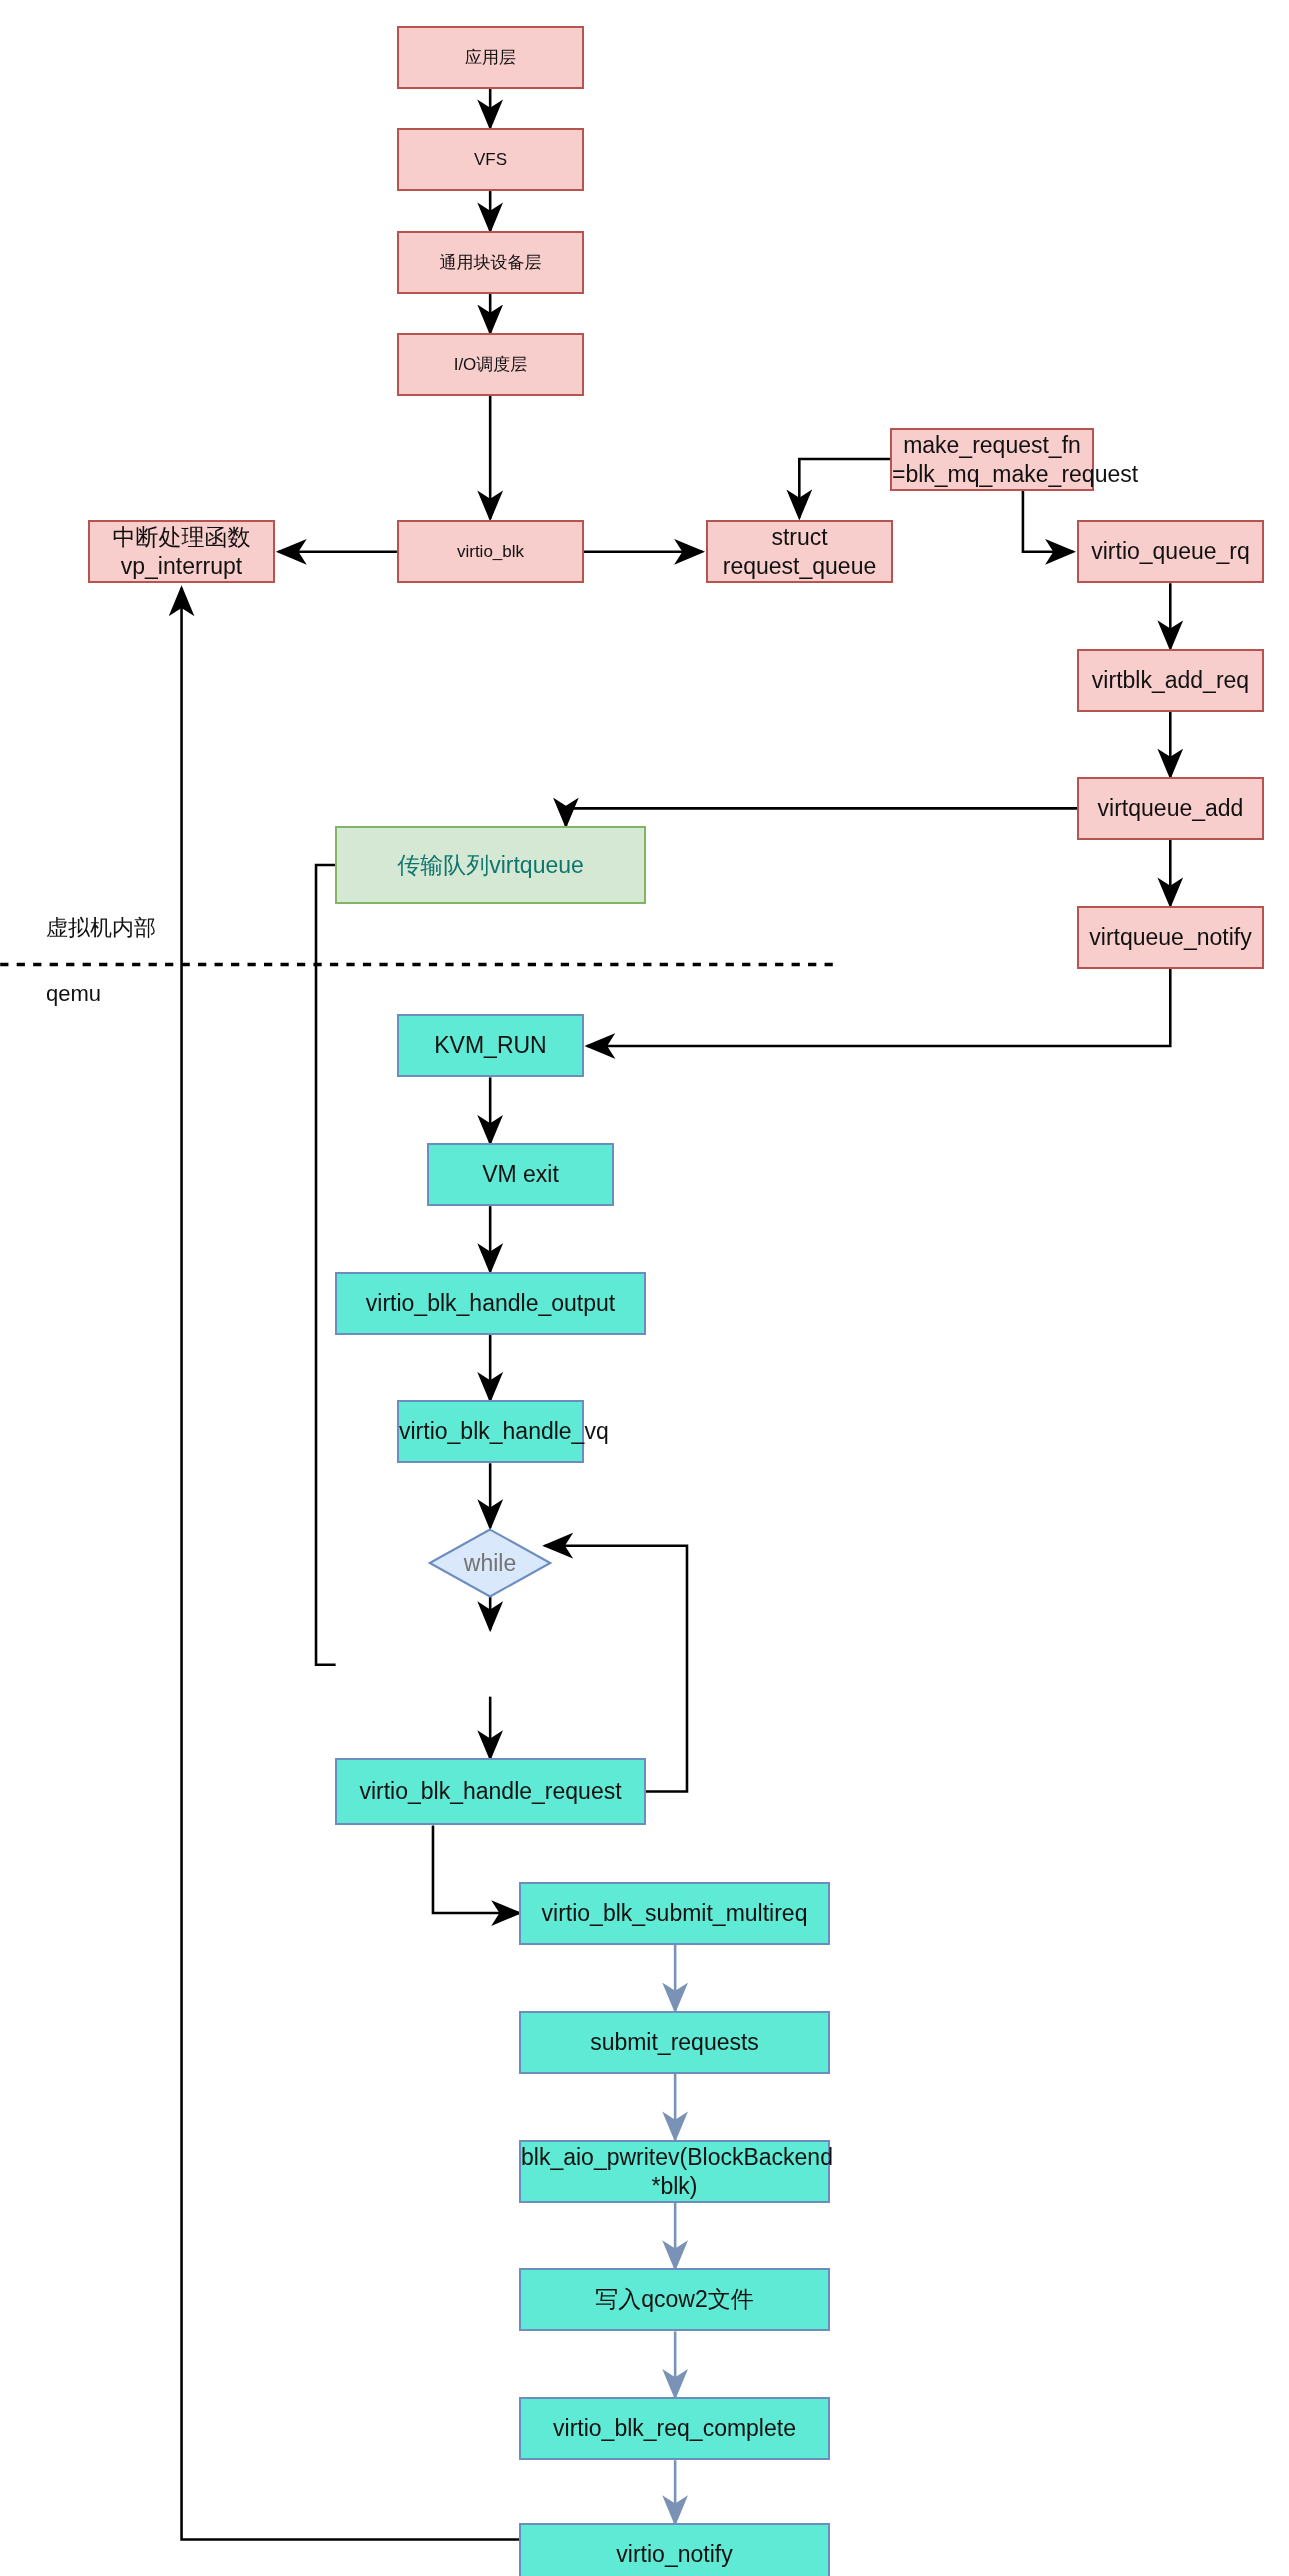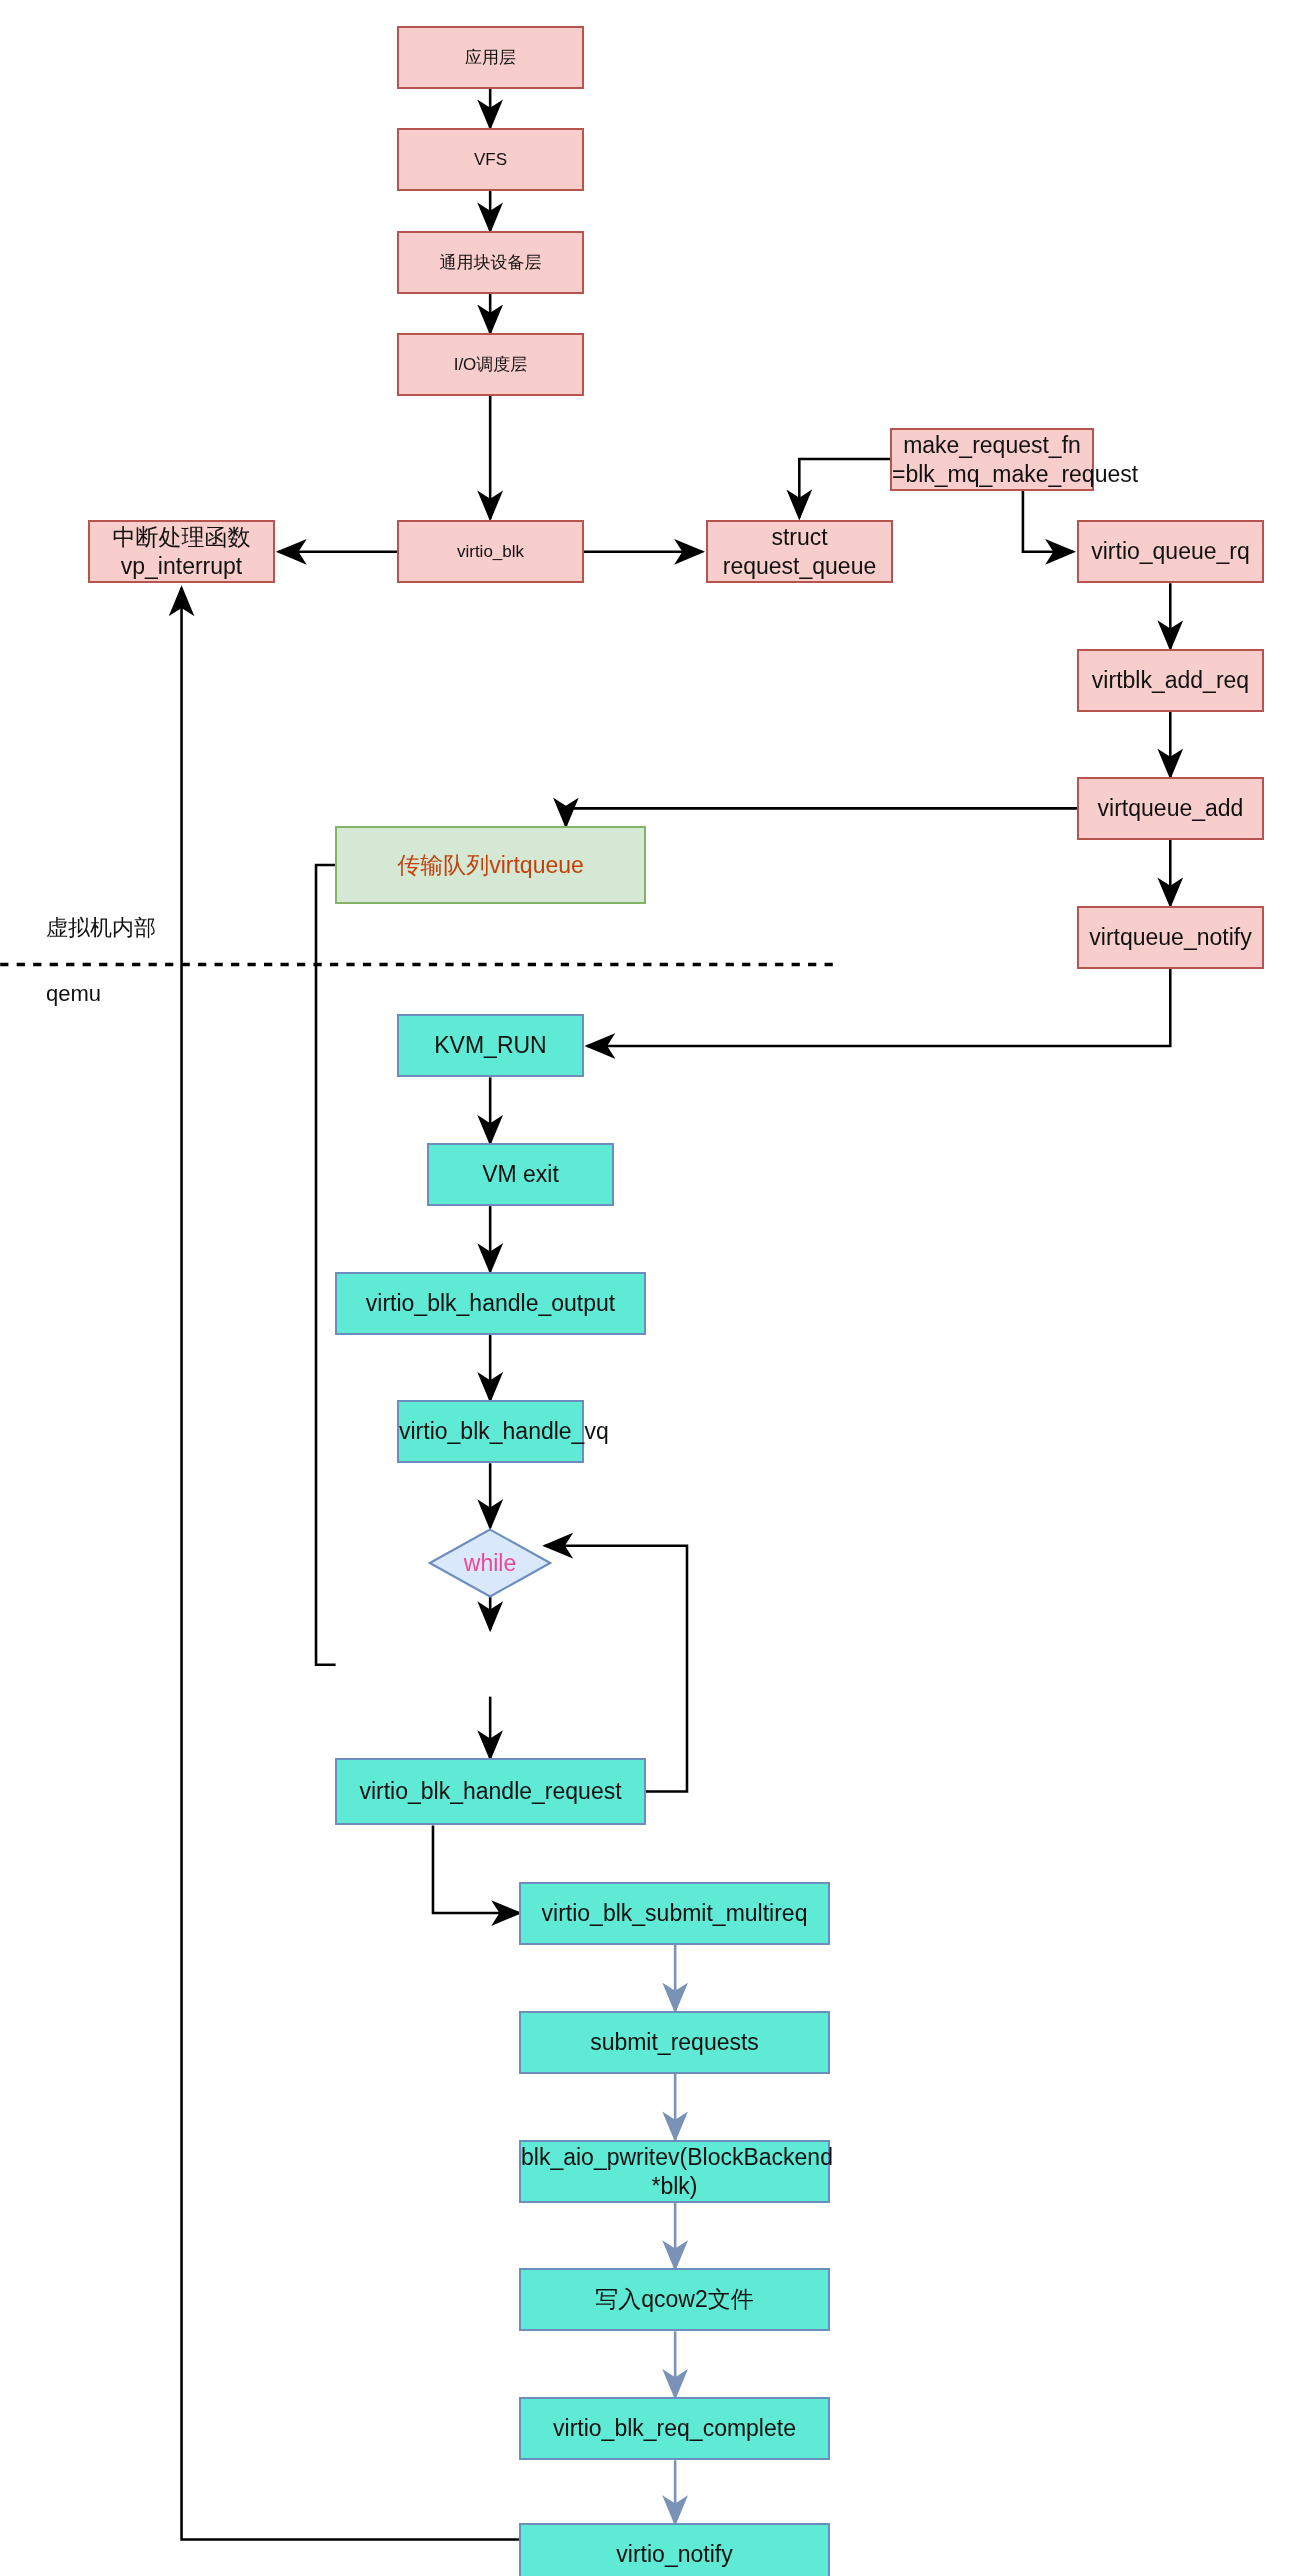--- a/index.html
+++ b/index.html
@@ -3,23 +3,23 @@
 <meta charset="utf-8">
 <style>
   html,body{margin:0;padding:0;background:#ffffff;}
   body{font-family:"Liberation Sans","DejaVu Sans",sans-serif;}
   #stage{position:relative;width:1290px;height:2588px;background:#fff;overflow:hidden;}
   svg.layer{position:absolute;left:0;top:0;width:1290px;height:2588px;}
   .node{position:absolute;box-sizing:border-box;display:flex;align-items:center;justify-content:center;text-align:center;line-height:1.25;}
   .node span{display:block;width:100%;padding:0 3.1px;}
   .pink{background:#f8cecc;border:2.6px solid #b85450;color:#111;}
   .blue{background:#5eead4;border:2.1px solid #6c8ebf;color:#111;}
-  .green{background:#d5e8d4;border:2.6px solid #82b366;color:#c2410c;}
+  .green{background:#d5e8d4;border:2.6px solid #82b366;color:#0f766e;}
   .diamond-wrap{position:absolute;}
-  .diamond-label{position:absolute;display:flex;align-items:center;justify-content:center;width:100%;height:100%;left:0;top:0;color:#ec4899;}
+  .diamond-label{position:absolute;display:flex;align-items:center;justify-content:center;width:100%;height:100%;left:0;top:0;color:#737373;}
   .plain{position:absolute;color:#111;white-space:nowrap;}
   .fs-lg{font-size:17px;}
   .fs-md{font-size:23px;}
   .fs-sm{font-size:22px;}
 </style>
 </head>
 <body>
 
 <div id="stage">
 

